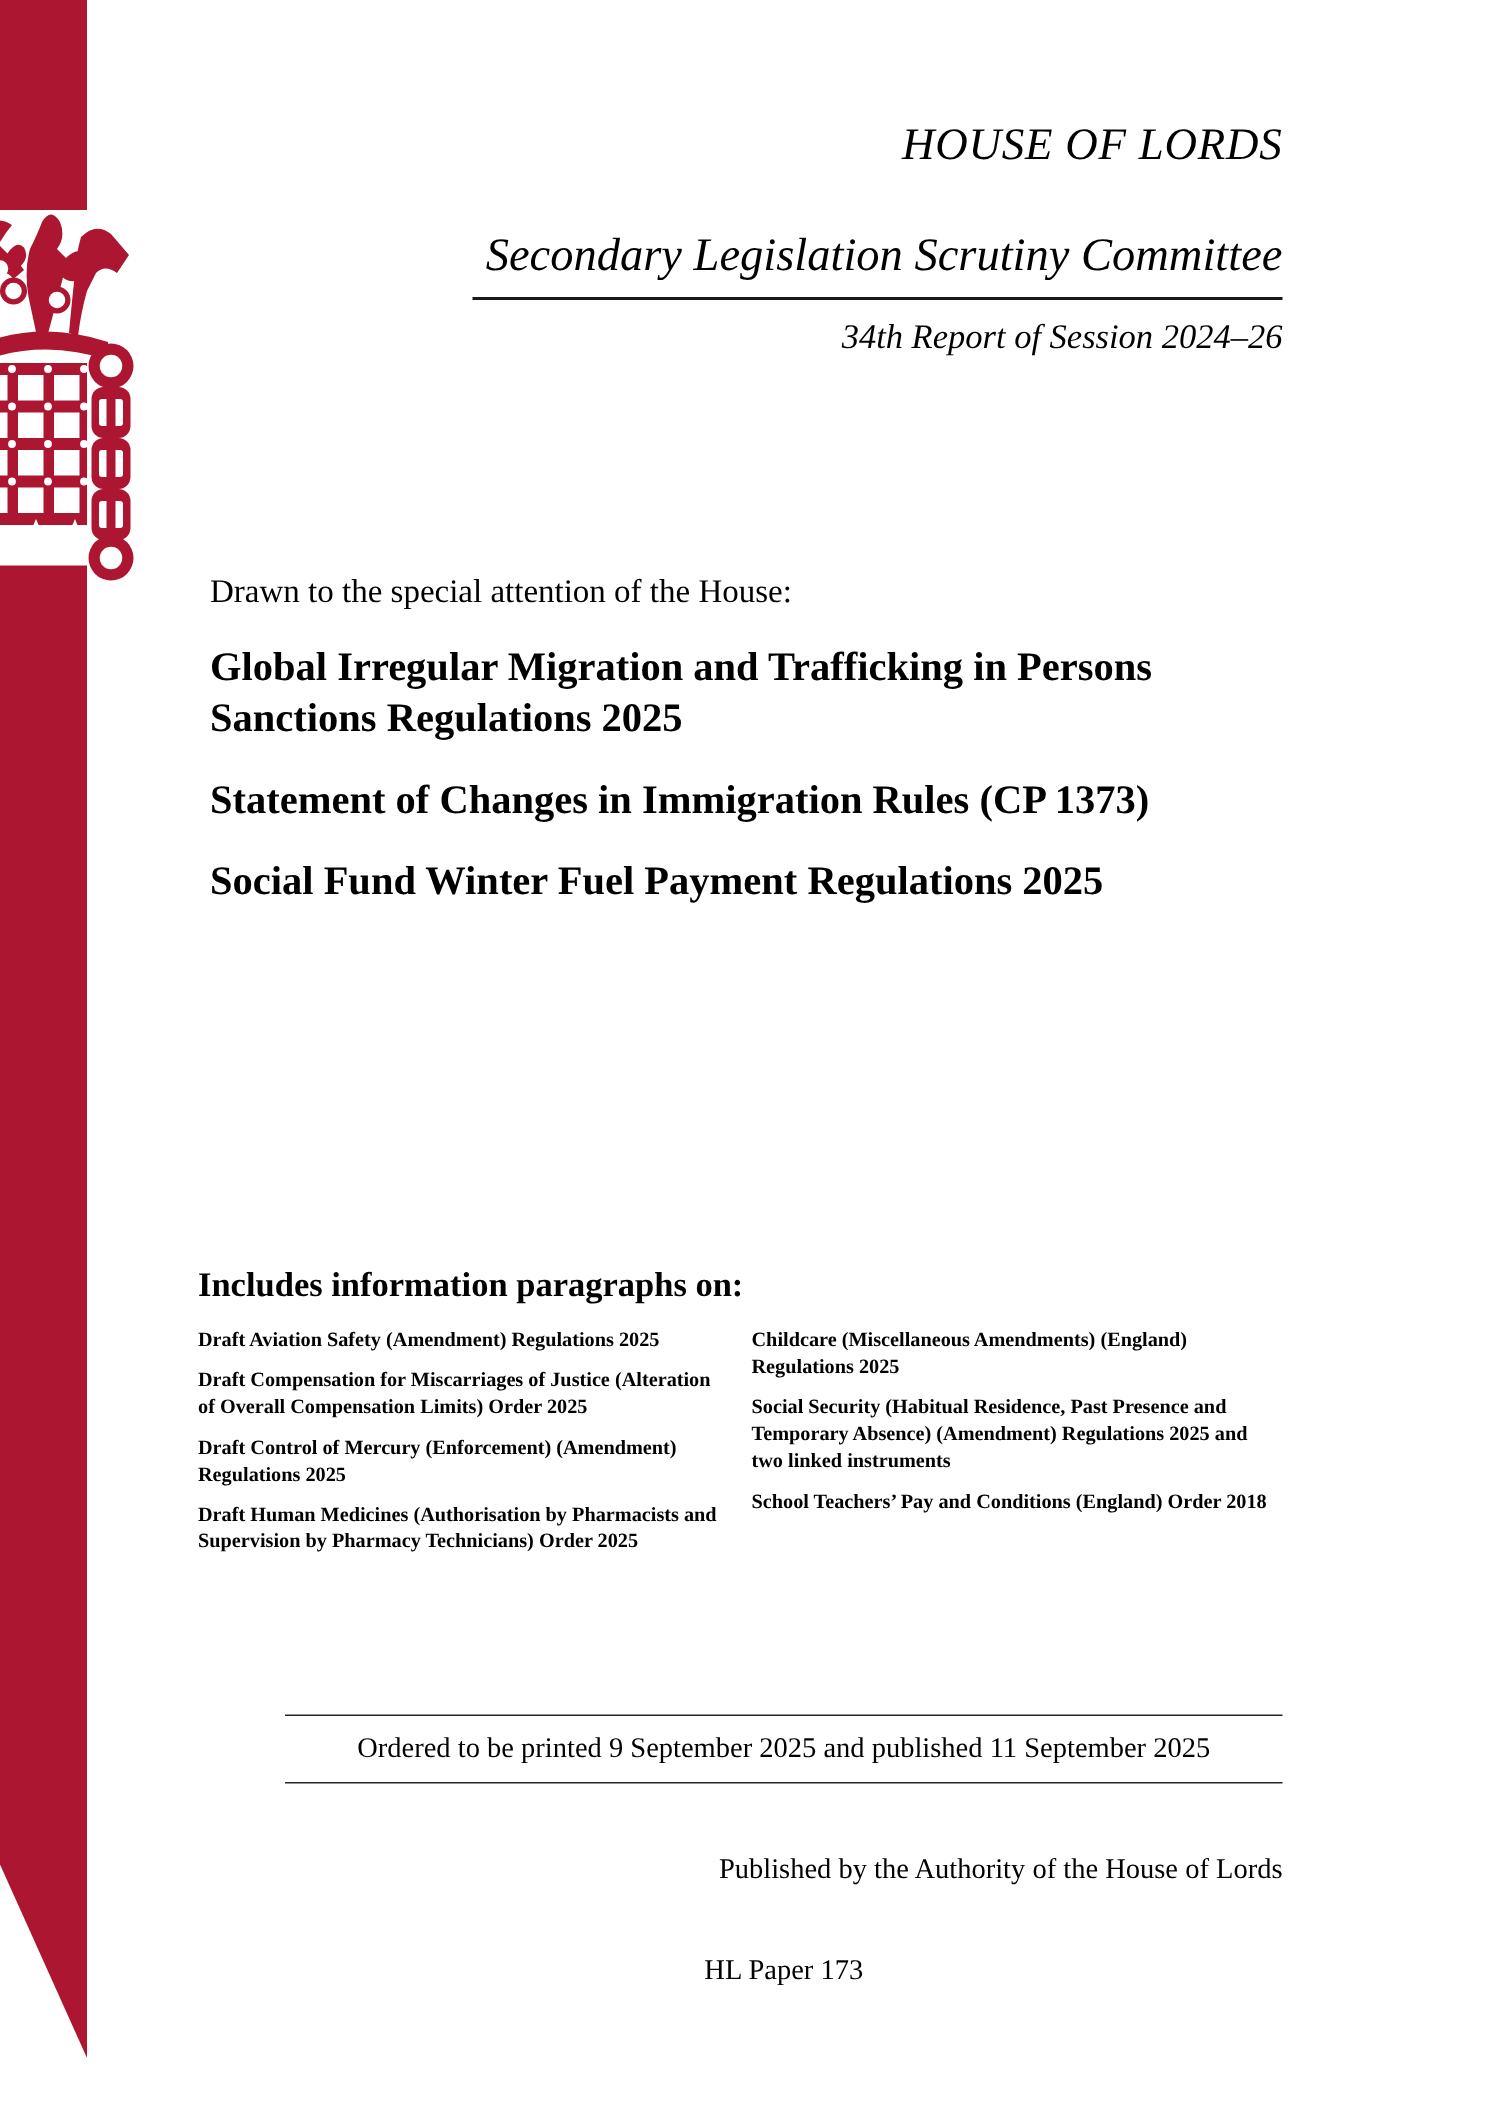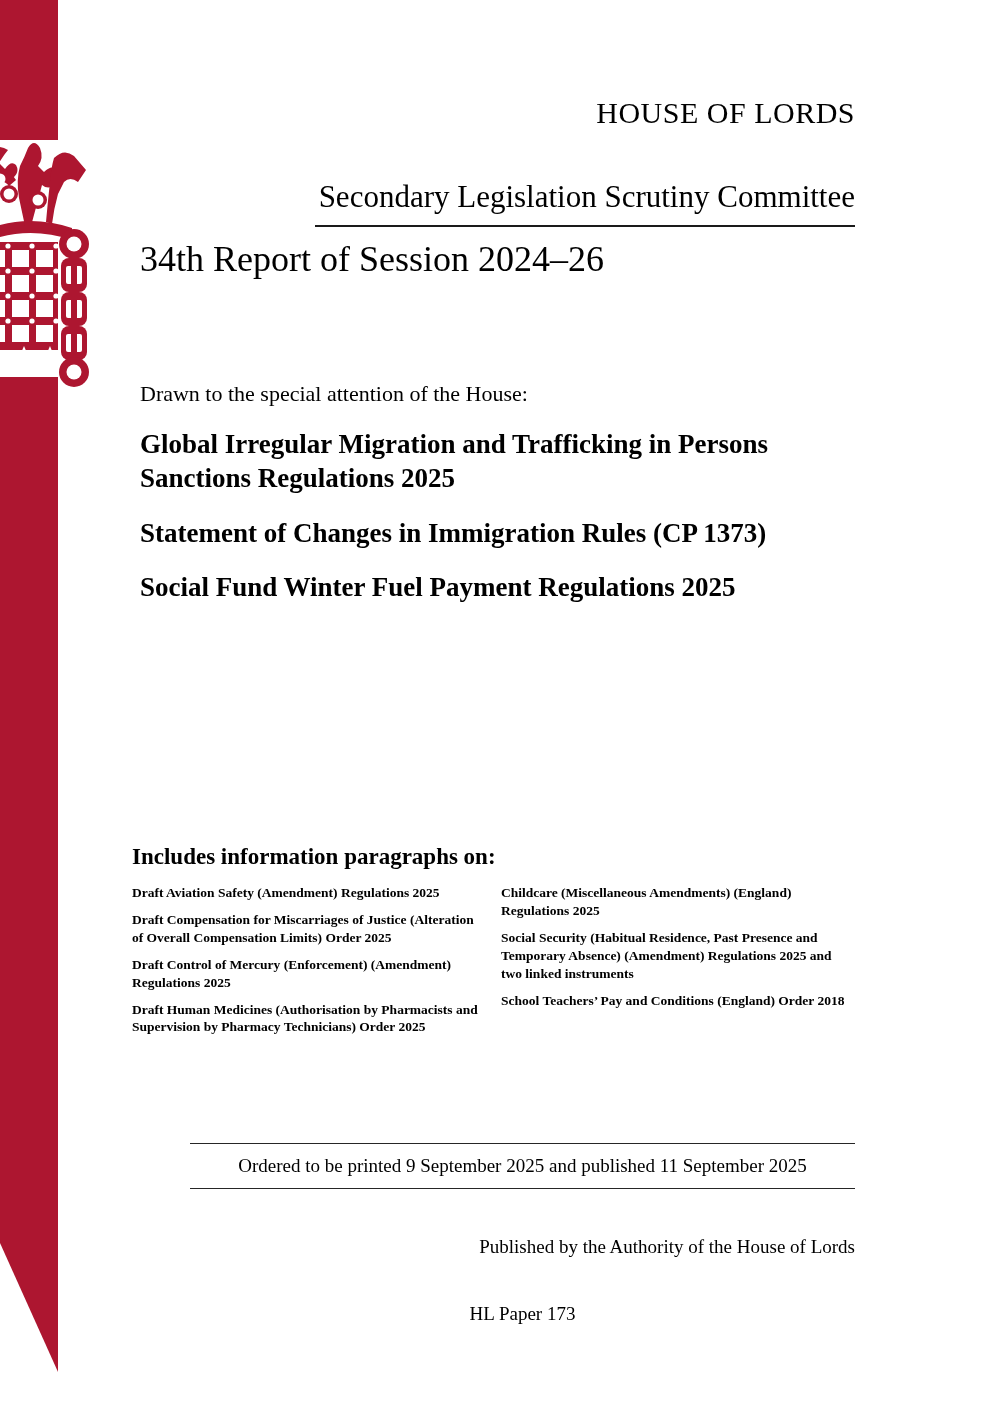--- a/index.html
+++ b/index.html
@@ -29,45 +29,47 @@
     width: 130px;
     height: 1401px;
     pointer-events: none;
   }
   #banner-svg { display: block; }
 
   
   .header-zone {
     position: absolute;
     left: 140px;
-    top: 96px;
+    top: 80px;
     width: 715px;
+    font-style: italic;
   }
   .house-of-lords {
     text-align: right;
     font-size: 30px;
     letter-spacing: 0.5px;
     line-height: 1.1;
   }
   .committee-name {
-    margin-top: 50px;
+    margin-top: 39px;
     text-align: right;
     font-size: 31px;
     line-height: 1.15;
     white-space: nowrap;
   }
   .header-rule {
     margin-top: 10px;
     margin-left: 175px;
     height: 0;
     border-top: 2.5px solid #1a1a1a;
   }
   .session-line {
     margin-top: 12px;
-    font-size: 36px;
+    text-align: right;
+    font-size: 23px;
     line-height: 1.15;
   }
 
   
   .attention-zone {
     position: absolute;
     left: 140px;
     top: 380px;
     width: 720px;
   }

